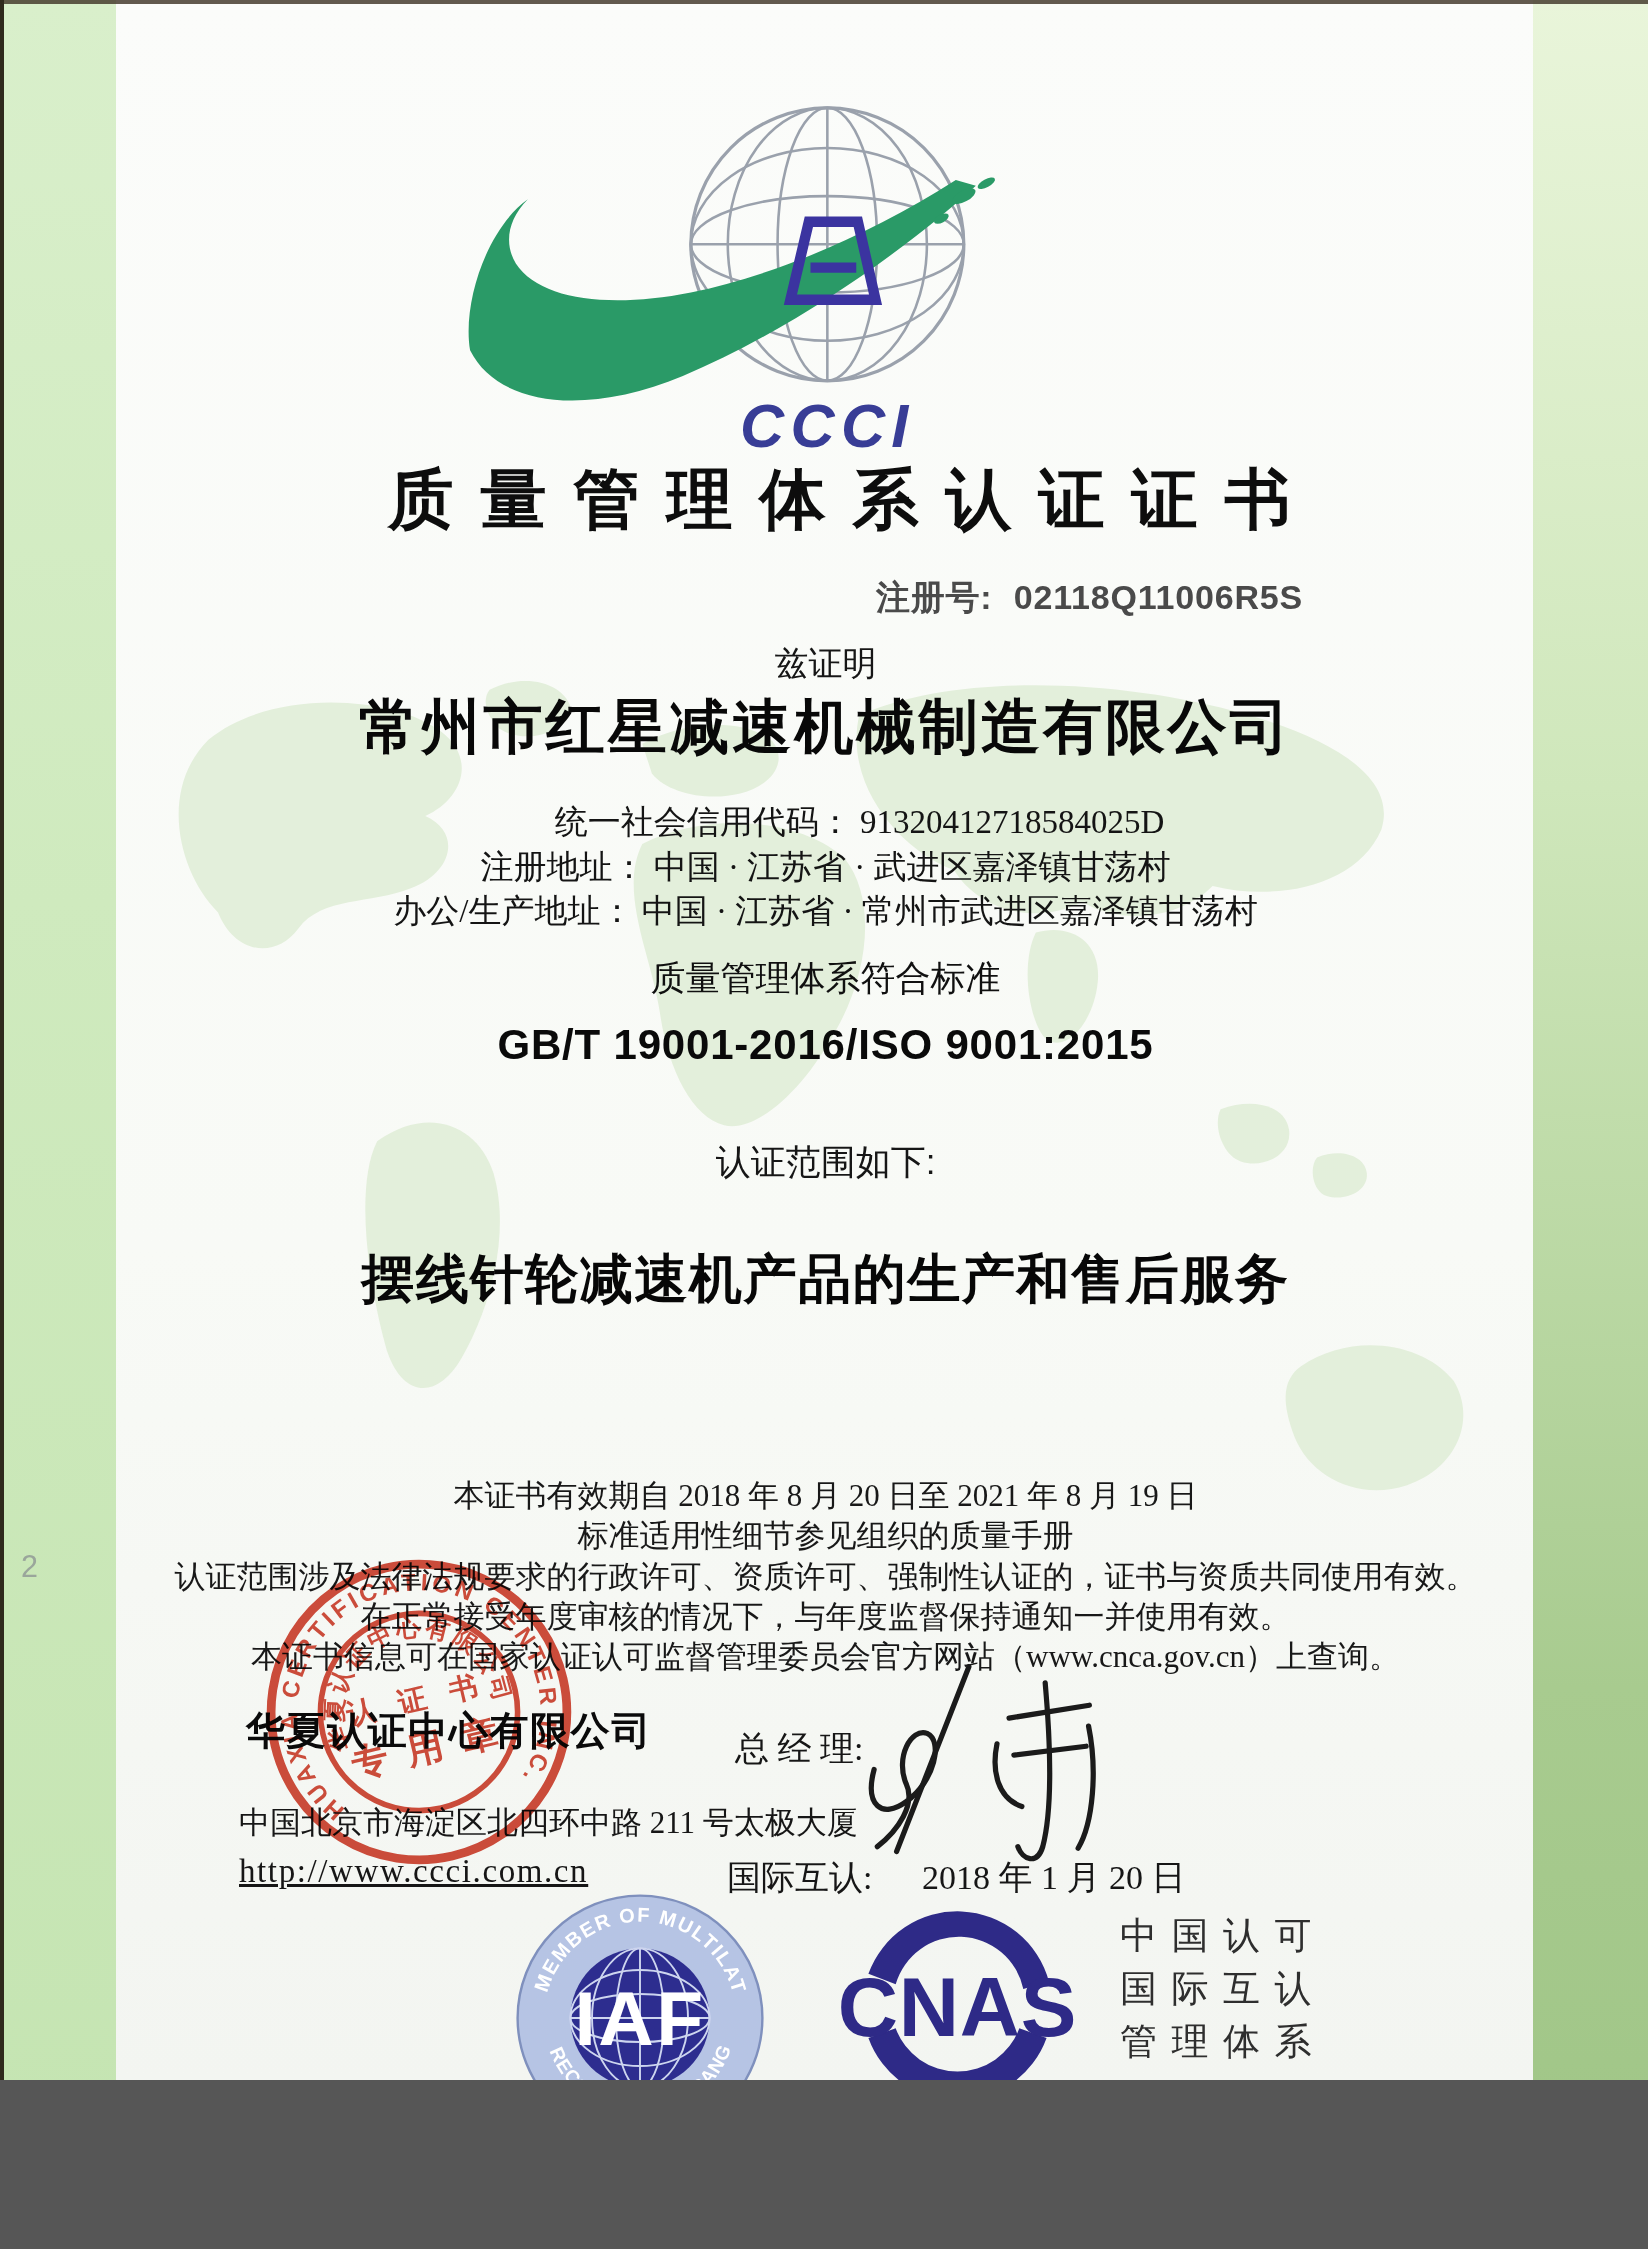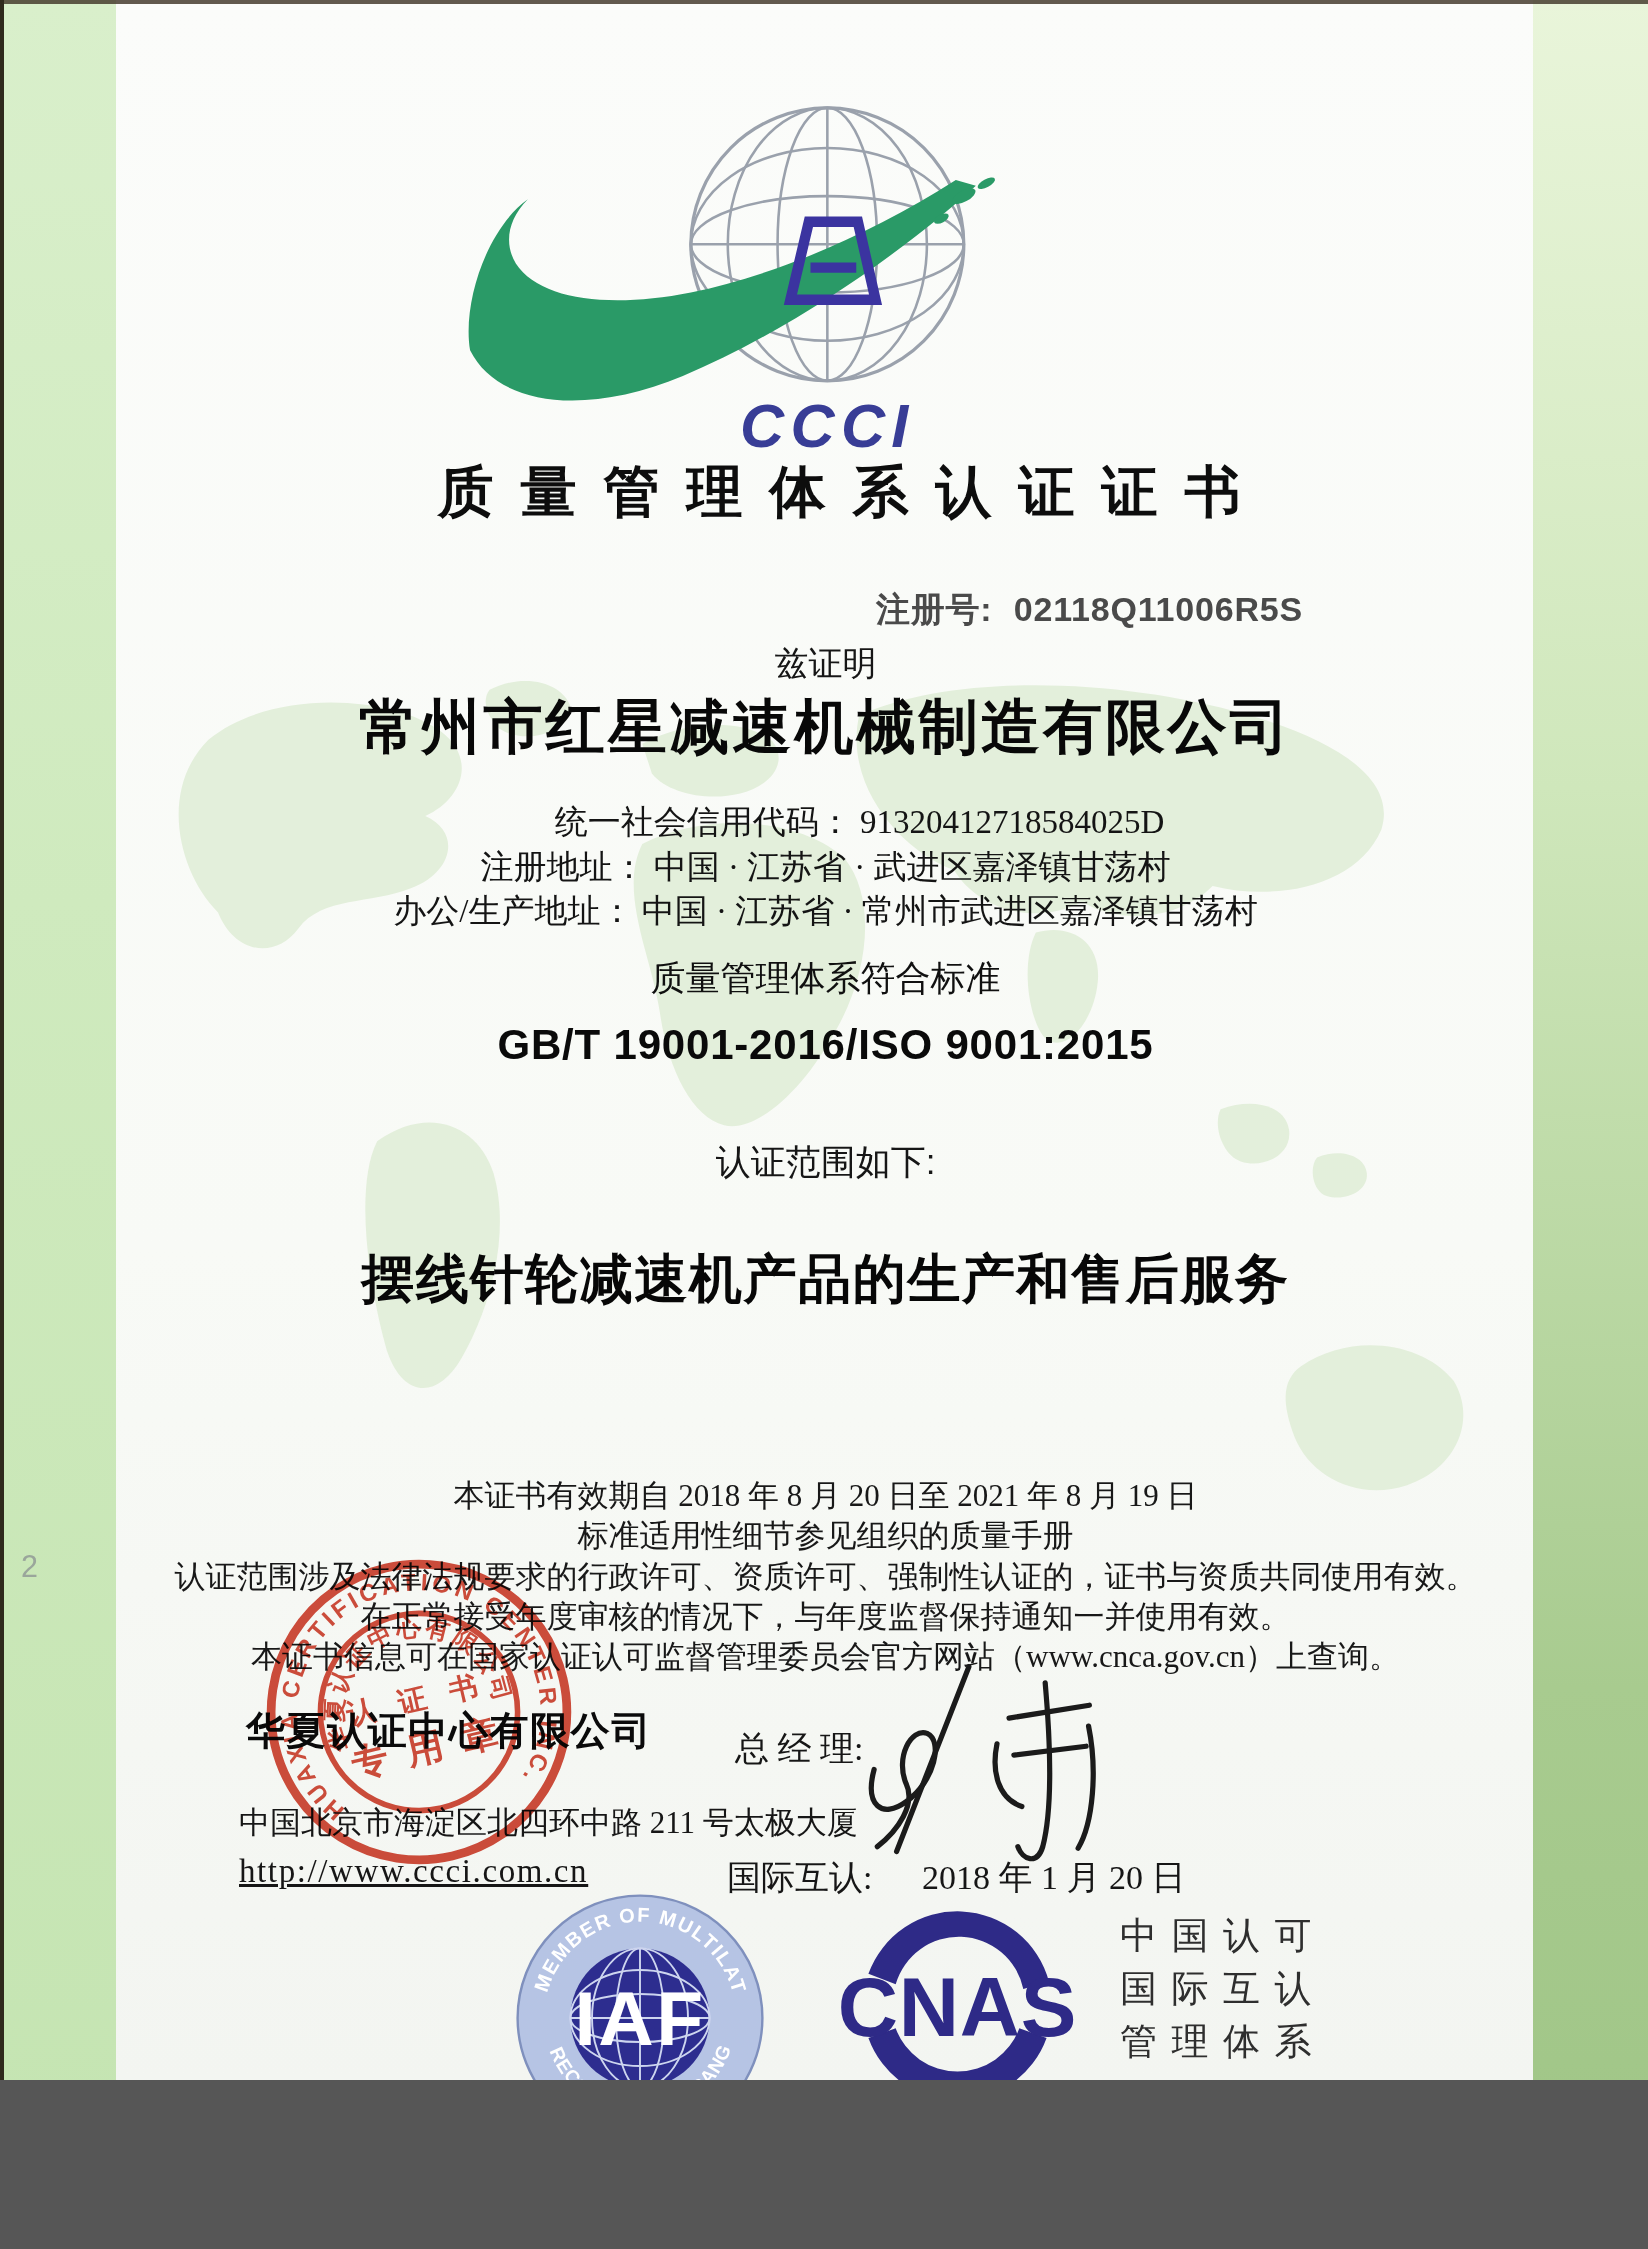--- a/index.html
+++ b/index.html
@@ -11,23 +11,23 @@
   .sans{font-family:"Liberation Sans",sans-serif;}
 
   .band-left{left:3.2px;top:0;width:113px;height:2250px;
              background:linear-gradient(180deg,#d9efcb,#cfeabe 40%,#c4e4b1);}
   .band-right{left:1533px;top:0;width:116px;height:2250px;
               background:linear-gradient(180deg,#e9f5da,#cfe7bb 35%,#a8cb8f 75%,#9fc586);}
   .edge-top{left:0;top:0;width:1649px;height:4px;background:#463d2f;opacity:.85;}
   .edge-left{left:0;top:0;width:4px;height:2250px;background:#2f2a1d;}
   .edge-bottom{left:0;top:2239px;width:1649px;height:11.2px;background:#241f17;}
 
-  .title{top:455px;font-size:56px;font-weight:bold;letter-spacing:27px;padding-left:27px;color:#0d0d0d;}
+  .title{top:455px;font-size:66px;font-weight:bold;letter-spacing:27px;padding-left:27px;color:#0d0d0d;}
   .regline{top:575px;text-align:right;padding-right:231px;box-sizing:border-box;
-           font-size:34px;color:#4a4a4a;font-weight:600;letter-spacing:0.8px;margin-top:12px;}
+           font-size:34px;color:#4a4a4a;font-weight:600;letter-spacing:0.8px;}
   .certify{top:641px;font-size:34px;}
   .company{top:688px;font-size:59px;font-weight:bold;letter-spacing:3.2px;color:#080808;}
   .info{font-size:33px;color:#141414;}
   .stdhead{top:955px;font-size:35px;font-weight:500;color:#101010;}
   .stdcode{top:1021px;font-size:42px;font-weight:bold;letter-spacing:0.8px;color:#0a0a0a;}
   .scopehead{top:1139px;font-size:35px;}
   .scope{top:1244px;font-size:53px;font-weight:bold;letter-spacing:1.6px;color:#070707;}
   .note{font-size:31px;color:#181818;}
 
   .issuer-name{left:246px;top:1704px;font-size:39px;font-weight:bold;letter-spacing:1.6px;color:#0a0a0a;}

